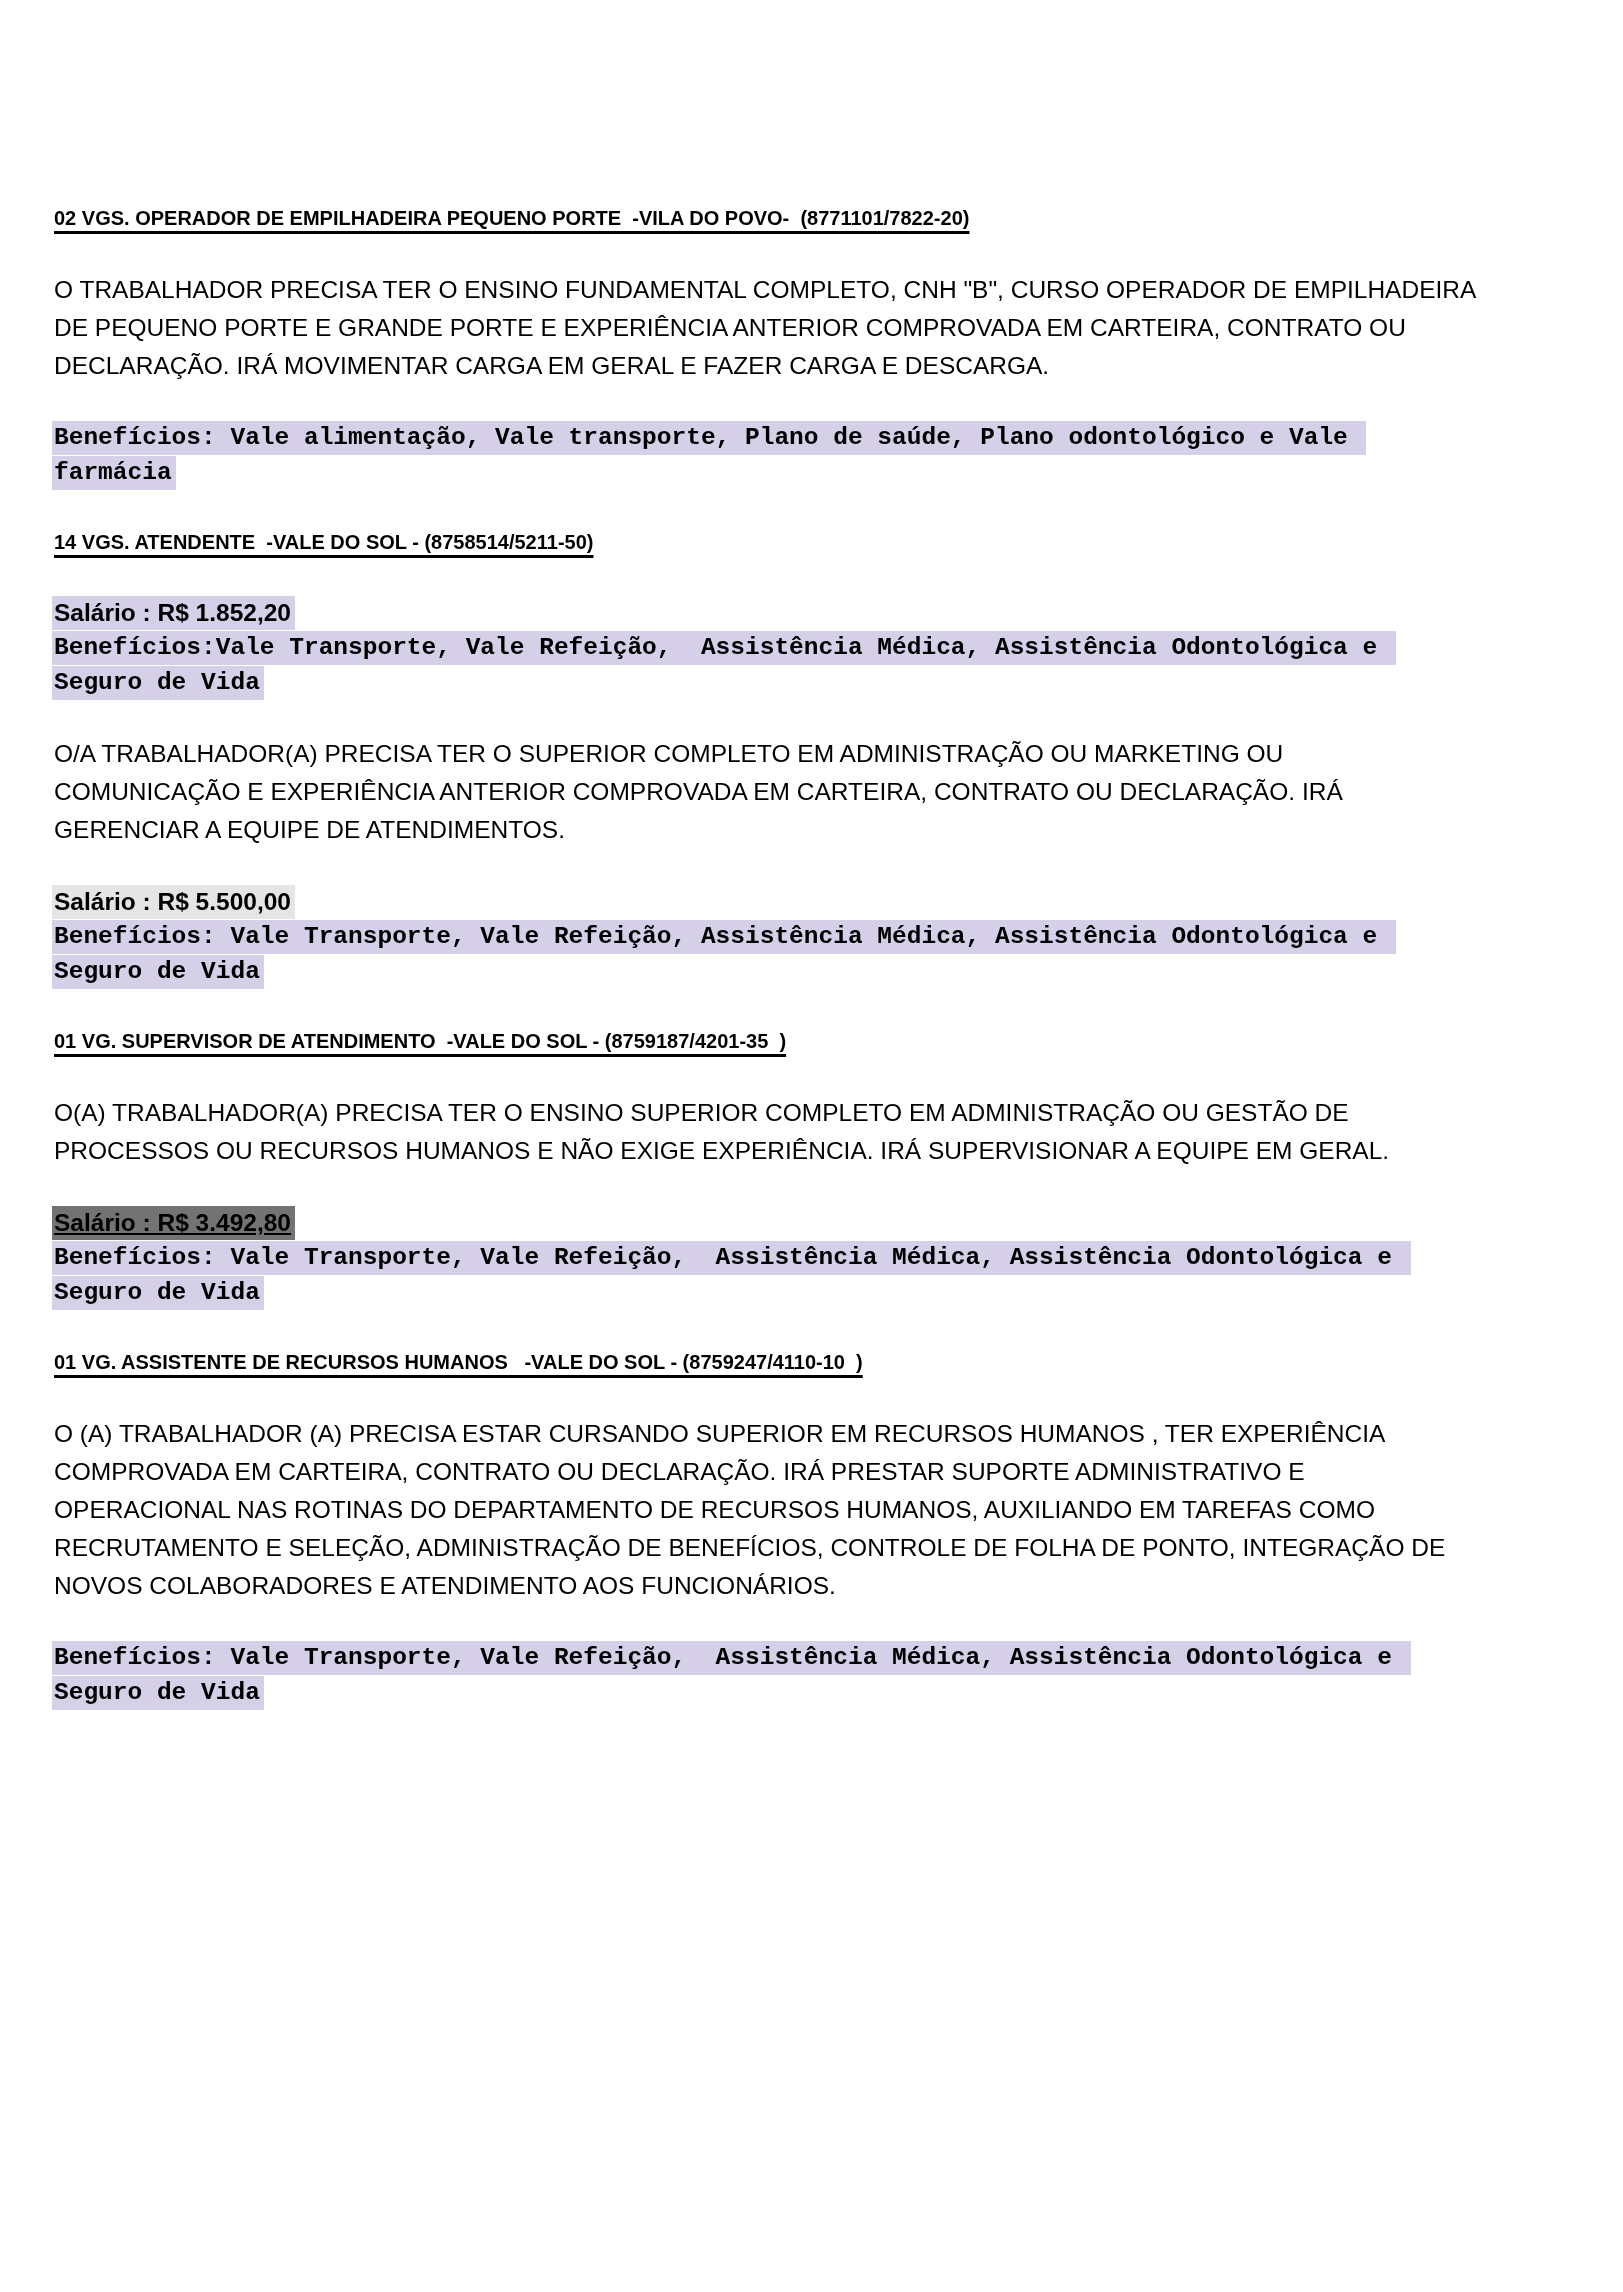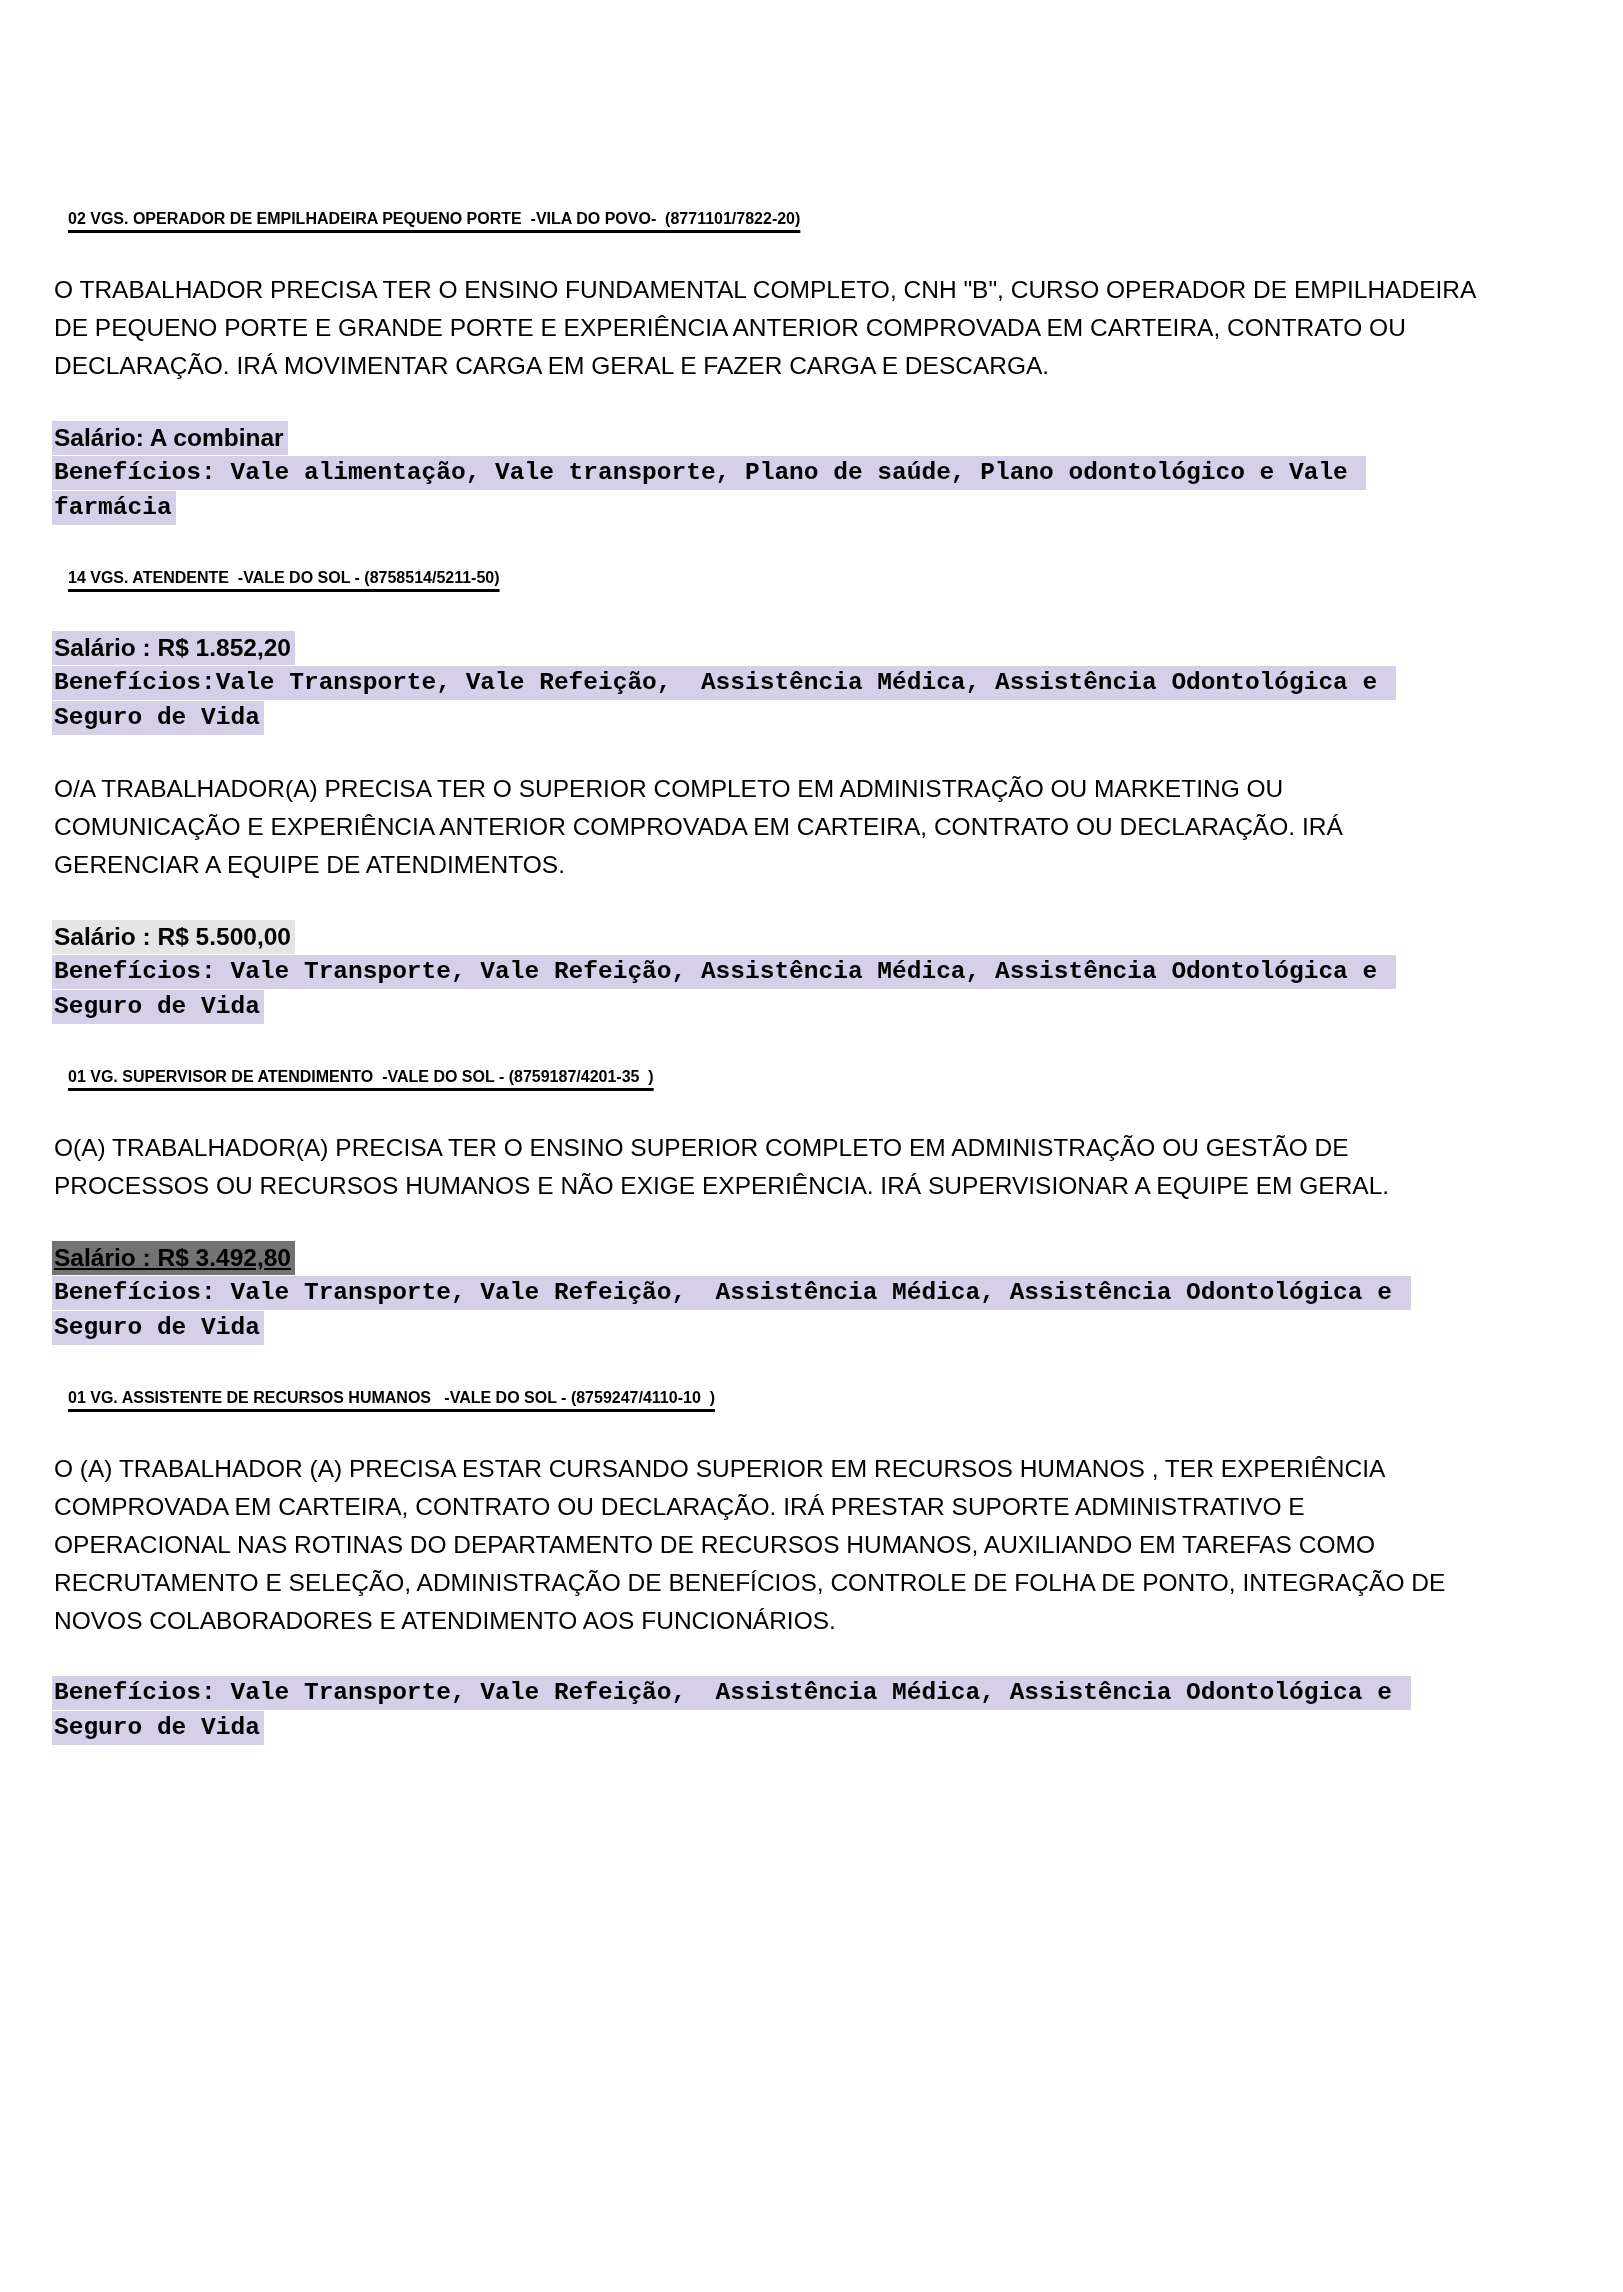--- a/index.html
+++ b/index.html
@@ -15,28 +15,28 @@
     color: #000000;
   }
   .page {
     box-sizing: border-box;
     width: 1623px;
     height: 2293px;
     padding: 201px 147px 0 54px;
     background: #ffffff;
   }
   .job-heading {
-    font-size: 16px;
+    font-size: 20px;
     line-height: 35px;
     font-weight: bold;
     text-decoration: underline;
     text-decoration-thickness: 2.9px;
     text-underline-offset: 5.9px;
     white-space: pre-wrap;
-    margin: 0 0 35px 14px;
+    margin: 0 0 35px 0;
   }
   .job-desc {
     font-size: 24.5px;
     line-height: 38px;
     font-weight: normal;
     white-space: pre-wrap;
     margin: 0 0 35px 0;
   }
   .info-line {
     font-size: 24.5px;
@@ -58,21 +58,20 @@
   }
 </style>
 </head>
 <body>
 
 <div class="page">
 
   <section>
     <h2 class="job-heading">02 VGS. OPERADOR DE EMPILHADEIRA PEQUENO PORTE  -VILA DO POVO-  (8771101/7822-20)</h2>
     <p class="job-desc">O TRABALHADOR PRECISA TER O ENSINO FUNDAMENTAL COMPLETO, CNH "B", CURSO OPERADOR DE EMPILHADEIRA DE PEQUENO PORTE E GRANDE PORTE E EXPERIÊNCIA ANTERIOR COMPROVADA EM CARTEIRA, CONTRATO OU DECLARAÇÃO. IRÁ MOVIMENTAR CARGA EM GERAL E FAZER CARGA E DESCARGA.</p>
-    <div class="info-line salary-line"><span class="hl" style="background: rgb(213, 207, 232);">Salário: A combinar</span></div>
     <div class="info-line benefits-line"><span class="hl" style="background: rgb(213, 207, 232);">Benefícios: Vale alimentação, Vale transporte, Plano de saúde, Plano odontológico e Vale farmácia</span></div>
   </section>
 
   <section>
     <h2 class="job-heading">14 VGS. ATENDENTE  -VALE DO SOL - (8758514/5211-50)</h2>
     <div class="info-line salary-line"><span class="hl" style="background: rgb(213, 207, 232);">Salário : R$ 1.852,20</span></div>
     <div class="info-line benefits-line"><span class="hl" style="background: rgb(213, 207, 232);">Benefícios:Vale Transporte, Vale Refeição,  Assistência Médica, Assistência Odontológica e Seguro de Vida</span></div>
   </section>
 
   <section>

